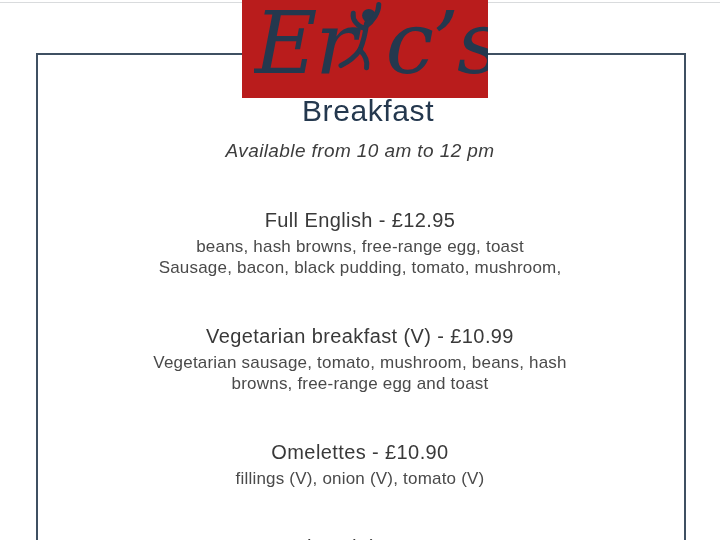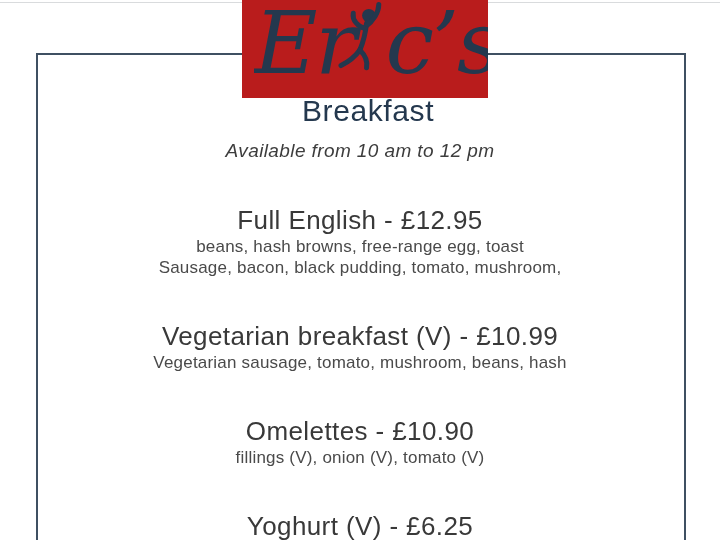--- a/index.html
+++ b/index.html
@@ -34,21 +34,21 @@
   .menu-body {
     position: absolute; top: 139px; left: 35px; width: 650px;
     text-align: center; z-index: 2;
   }
   .availability {
     font-style: italic; font-size: 19px; line-height: 23px;
     letter-spacing: 0.4px; color: #3d3d3d; margin-bottom: 2px;
   }
   .item { margin-top: 7px; }
   .item-title {
-    font-size: 26px; line-height: 25px; font-weight: 500;
+    font-size: 20px; line-height: 25px; font-weight: 500;
     letter-spacing: 0.4px; color: #393939; margin-bottom: 3px; margin-top: 46px;
   }
   .item-desc {
     font-size: 17px; line-height: 21px; letter-spacing: 0.2px; color: #4a4a4a;
   }
   .divider {
     margin: 8px auto 0 auto; width: 580px; height: 2px; background: #567084;
   }
   .next-section {
     margin-top: 6px; font-size: 40px; line-height: 40px;
@@ -83,20 +83,21 @@
 
   <div class="item">
     <div class="item-title">Full English - £12.95</div>
     <div class="item-desc">beans, hash browns, free-range egg, toast</div>
     <div class="item-desc">Sausage, bacon, black pudding, tomato, mushroom,</div>
   </div>
 
   <div class="item">
     <div class="item-title">Vegetarian breakfast (V) - £10.99</div>
     <div class="item-desc">Vegetarian sausage, tomato, mushroom, beans, hash</div>
+    <div class="item-desc">browns, free-range egg and toast</div>
   </div>
 
   <div class="item">
     <div class="item-title">Omelettes - £10.90</div>
     <div class="item-desc">fillings (V), onion (V), tomato (V)</div>
   </div>
 
   <div class="item">
     <div class="item-title">Yoghurt (V) - £6.25</div>
   </div>

